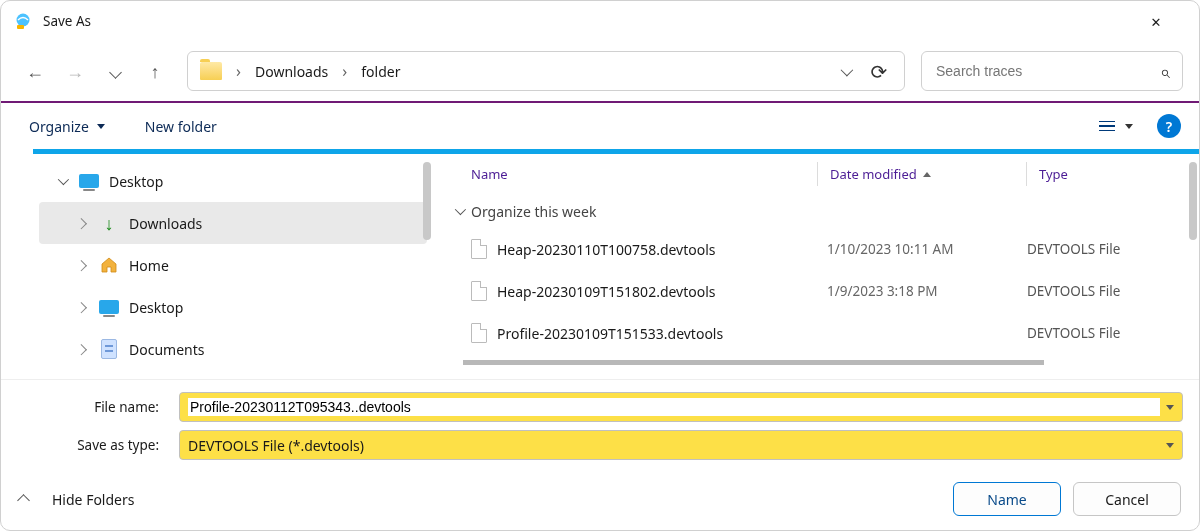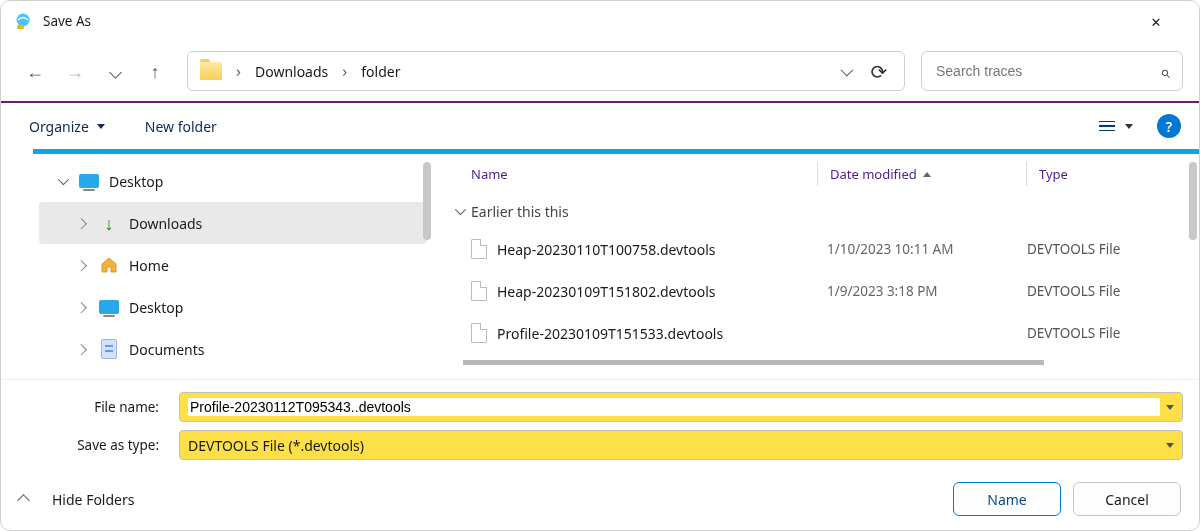--- a/index.html
+++ b/index.html
@@ -355,21 +355,21 @@
         <span class="sort-up"></span>
       </div>
       <div class="hdiv"></div>
       <div class="hcell col-type">
           <span>Type</span>
         </div>
     </div>
 
     <div class="group-row">
       <span class="group-tw"></span>
-      <span>Earlier this this</span>
+      <span>Organize this week</span>
     </div>
 
     <div id="file-list">
         <div class="file-row">
           <span class="fic"></span>
           <span class="fname">Heap-20230110T100758.devtools</span>
           <span class="fdate">1/10/2023 10:11 AM</span>
           <span class="ftype">DEVTOOLS File</span>
         </div>
         <div class="file-row">

